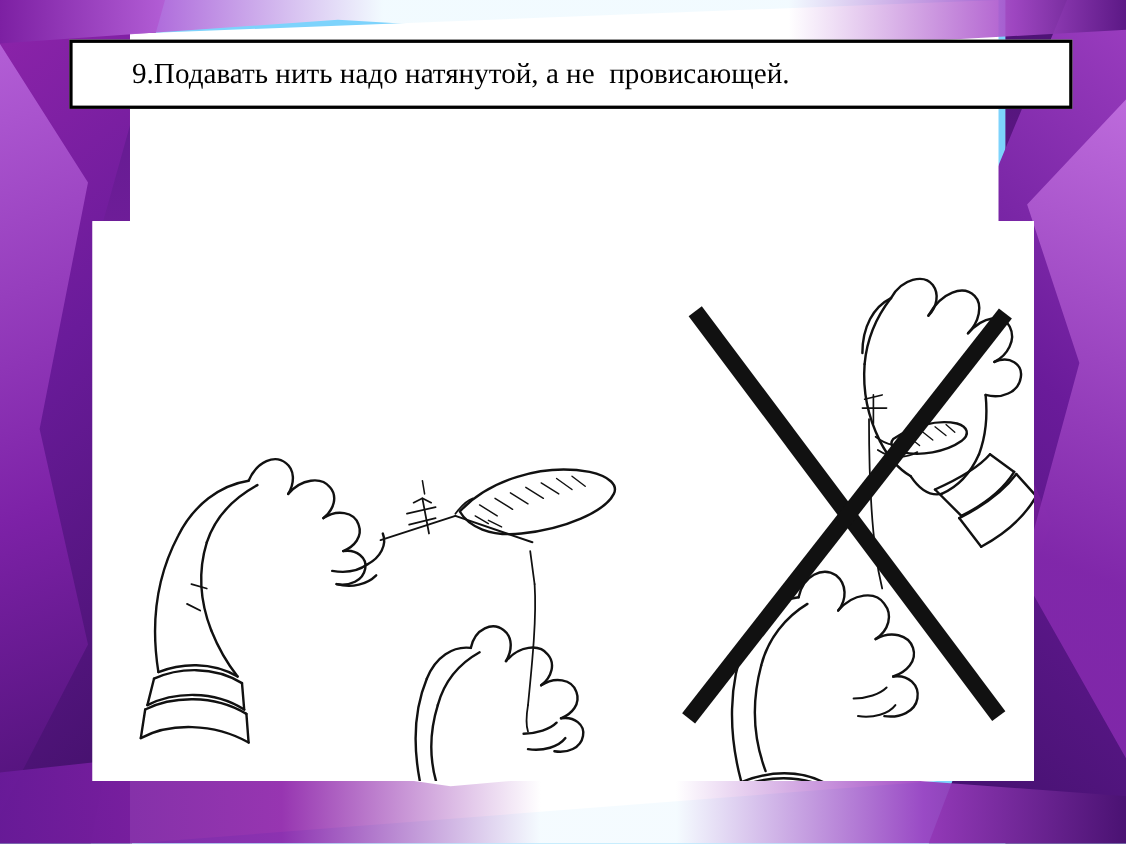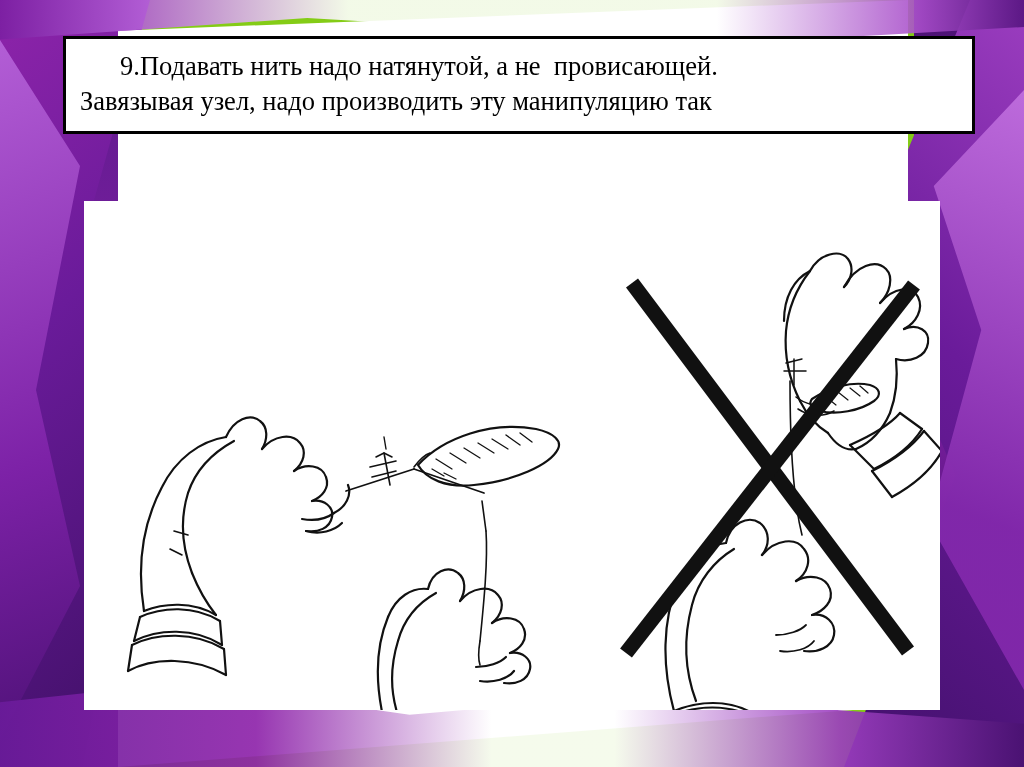--- a/index.html
+++ b/index.html
@@ -8,21 +8,21 @@
     background: #ffffff;
   }
   body {
     font-family: "Liberation Sans", sans-serif;
   }
   .slide {
     position: relative;
     width: 1024px;
     height: 767px;
     overflow: hidden;
-    background: #84cc16;
+    background: #7dd3fc;
   }
   
   .bg-layer {
     position: absolute;
     inset: 0;
     overflow: hidden;
   }
   .bg-left-dark {
     position: absolute;
     left: 0; top: 0;
@@ -138,21 +138,20 @@
     <div class="bg-left-poly2"></div>
     <div class="bg-right-poly1"></div>
     <div class="bg-right-poly2"></div>
     <div class="bg-white-center"></div>
     <div class="bg-top-band"></div>
     <div class="bg-bottom-band"></div>
   </div>
 
   <div class="title-box">
     <p class="title-text title-line-1">9.Подавать нить надо натянутой, а не  провисающей.</p>
-    <p class="title-text">Завязывая узел, надо производить эту манипуляцию так</p>
   </div>
 
   <div class="figure">
     <svg viewBox="0 0 856 509" xmlns="http://www.w3.org/2000/svg">
       <rect x="0" y="0" width="856" height="509" fill="#ffffff"></rect>
 
       <g fill="none" stroke="#111111" stroke-width="2.2" stroke-linecap="round" stroke-linejoin="round">
 
         <g>
 

